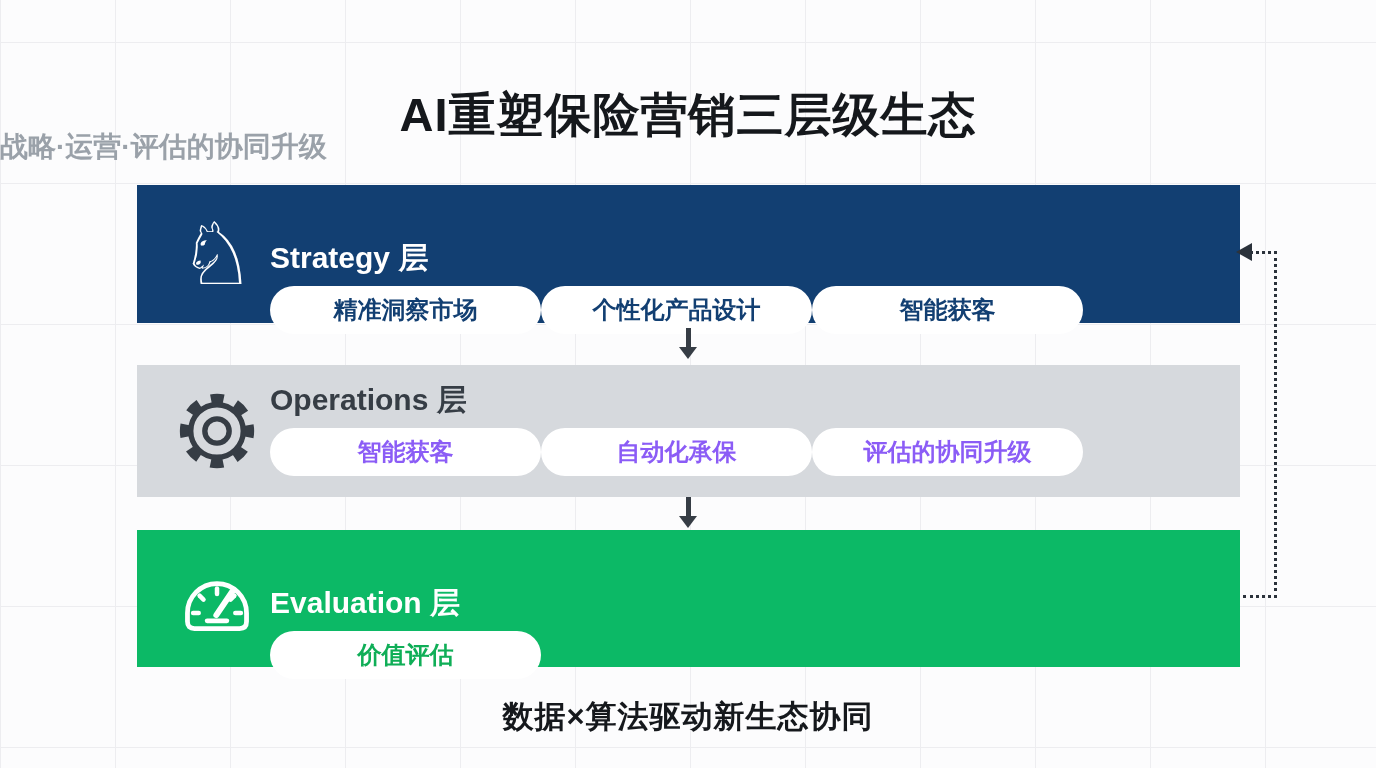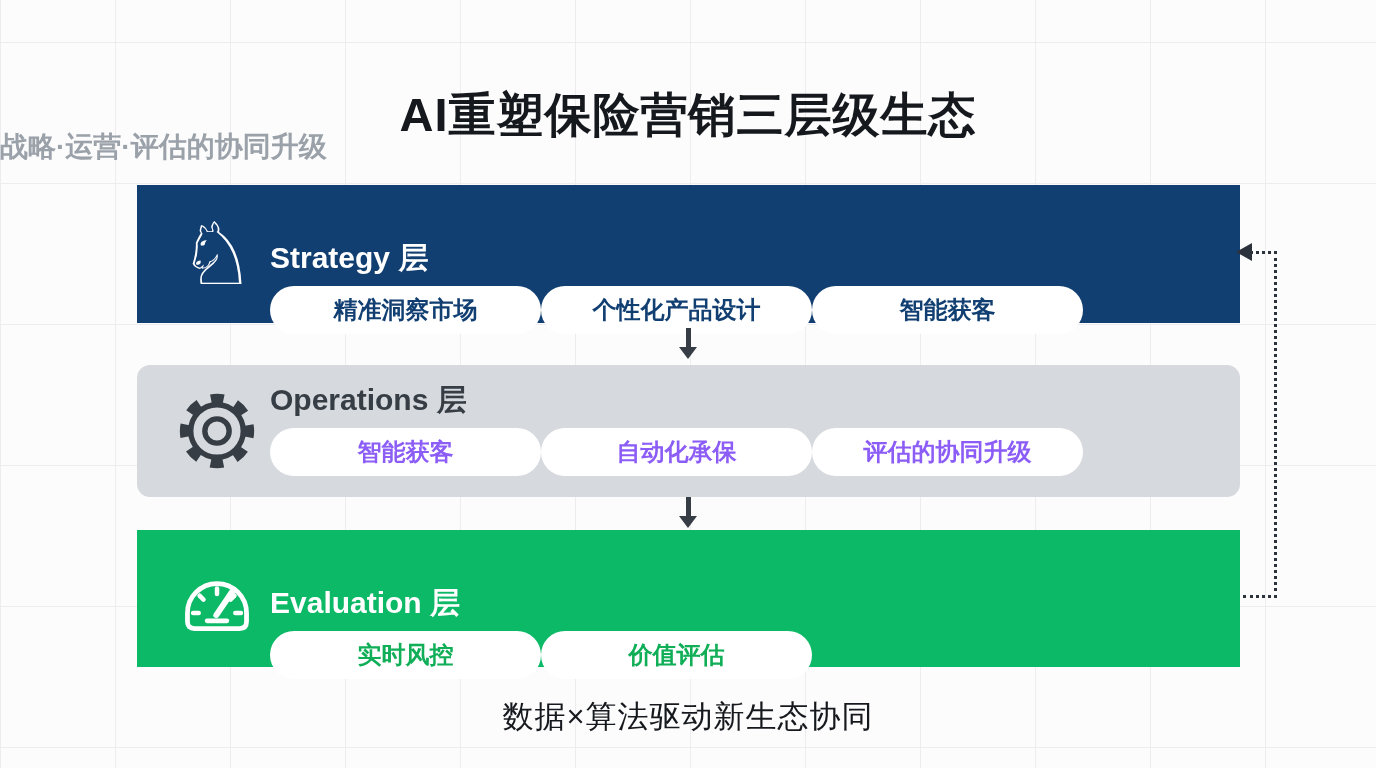--- a/index.html
+++ b/index.html
@@ -37,21 +37,21 @@
     font-weight: 700;
     color: #9aa1a9;
   }
   .layer {
     position: absolute;
     left: 137px;
     width: 1103px;
     padding: 17px 0 0 133px;
   }
   .layer-strategy   { top: 185px; height: 138px; background: #123f72; }
-  .layer-operations { top: 365px; height: 132px; background: #d6d9dd; border-radius: 13px; }
+  .layer-operations { top: 365px; height: 132px; background: #d6d9dd; }
   .layer-evaluation { top: 530px; height: 137px; background: #0cb966; }
   .layer-title {
     font-size: 30px;
     font-weight: 700;
     line-height: 36px;
     margin-bottom: 10px;
   }
   .layer-strategy .layer-title,
   .layer-evaluation .layer-title { color: #ffffff; margin-top: 38px; }
   .layer-operations .layer-title { color: #363d45; }
@@ -122,21 +122,21 @@
     width: 0; height: 0;
     border-top: 9px solid transparent;
     border-bottom: 9px solid transparent;
     border-right: 16px solid #2b323b;
   }
   .page-footer {
     position: absolute;
     top: 696px; left: 0; width: 100%;
     text-align: center;
     font-size: 31px;
-    font-weight: 400;
+    font-weight: 700;
     letter-spacing: 1px;
     color: #15181c;
   }
   svg .stroke-dark { stroke: #363d45; }
   svg .stroke-white { stroke: #ffffff; }
 </style>
 </head>
 <body>
 
 <div class="canvas">
@@ -190,21 +190,20 @@
         <line class="stroke-white" stroke-width="3.2" x1="19.6" y1="29.6" x2="22.4" y2="32.4"></line>
         <line class="stroke-white" stroke-width="3.2" x1="32" y1="24.5" x2="32" y2="28.5"></line>
         <line class="stroke-white" stroke-width="3.2" x1="44.4" y1="29.6" x2="41.6" y2="32.4"></line>
         <line class="stroke-white" stroke-width="3.2" x1="45" y1="42" x2="49" y2="42"></line>
         <line class="stroke-white" stroke-width="4.2" x1="31.5" y1="43.5" x2="43" y2="26.5"></line>
         <line class="stroke-white" stroke-width="3.4" x1="25" y1="47.5" x2="39" y2="47.5"></line>
       </svg>
     </span>
     <div class="layer-title">Evaluation 层</div>
     <div class="pill-row">
-      <div class="pill">实时风控</div>
       <div class="pill">价值评估</div>
     </div>
   </section>
 
   <div class="feedback-loop">
     <div class="loop-arrowhead"></div>
   </div>
 
   <div class="page-footer">数据×算法驱动新生态协同</div>
 

